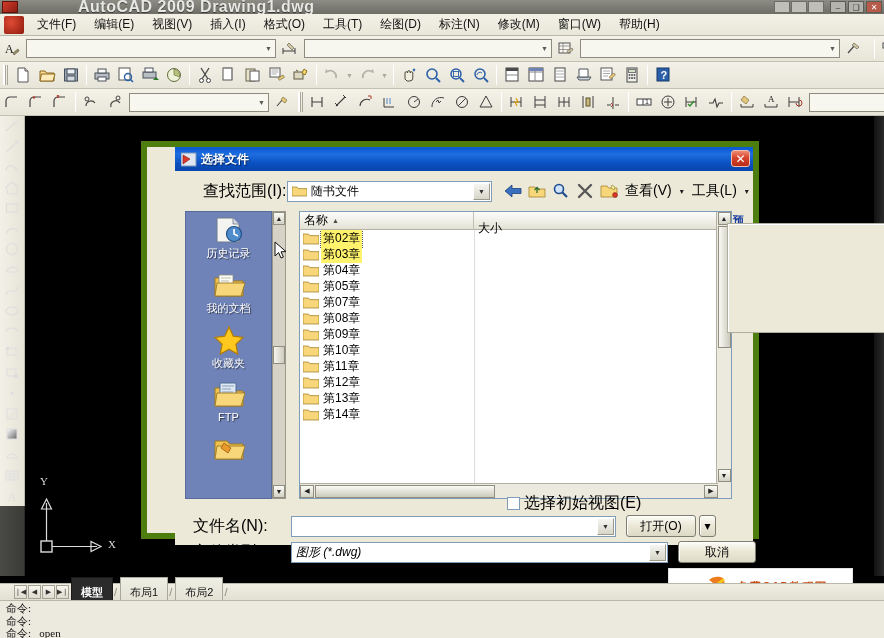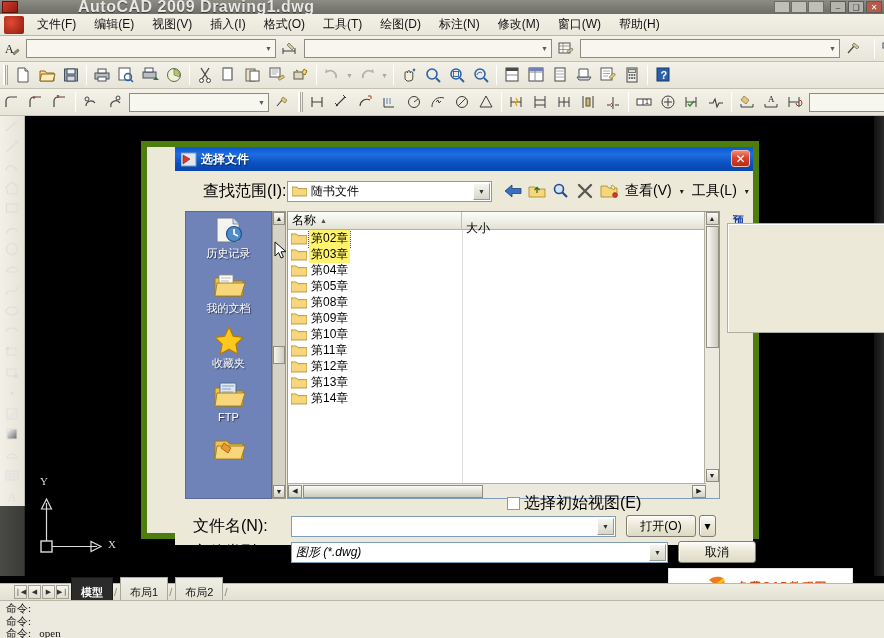--- a/index.html
+++ b/index.html
@@ -205,21 +205,21 @@
     display:flex;flex-direction:column;justify-content:space-between;align-items:center;
   }
   .sb-btn{width:12px;height:13px;background:linear-gradient(180deg,#fbfbf7,#d4d2c4);
     border:1px solid #8f8e81;display:flex;align-items:center;justify-content:center;
     font-size:7px;color:#222;}
   .sb-thumb{width:12px;height:18px;background:linear-gradient(90deg,#f5f4ee,#cfcdc0);
     border:1px solid #8f8e81;}
 
   
   .filelist{
-    position:absolute;left:112px;top:40px;width:433px;height:288px;
+    position:absolute;left:124px;top:40px;width:433px;height:288px;
     background:#fff;border:1px solid #7f9db9;overflow:hidden;
   }
   .fl-head{
     height:18px;background:linear-gradient(180deg,#fdfdfb,#e4e2d5);
     border-bottom:1px solid #b3b1a4;display:flex;align-items:center;
   }
   .fl-col{
     height:18px;display:flex;align-items:center;font-size:12px;color:#000;
     border-right:1px solid #c2c0b3;padding:0 4px;position:relative;
   }
@@ -1024,20 +1024,26 @@
           <div class="fl-row">
             <span class="fico"><svg width="16" height="13" viewBox="0 0 16 13">
                   <path d="M0 2 h5.5 l1.3 1.6 H16 V12 H0z" fill="#f7d77a" stroke="#9c7a20" stroke-width=".7"></path>
                 </svg></span>
             <span class="fn">第05章</span>
           </div>
           <div class="fl-row">
             <span class="fico"><svg width="16" height="13" viewBox="0 0 16 13">
                   <path d="M0 2 h5.5 l1.3 1.6 H16 V12 H0z" fill="#f7d77a" stroke="#9c7a20" stroke-width=".7"></path>
                 </svg></span>
+            <span class="fn">第07章</span>
+          </div>
+          <div class="fl-row">
+            <span class="fico"><svg width="16" height="13" viewBox="0 0 16 13">
+                  <path d="M0 2 h5.5 l1.3 1.6 H16 V12 H0z" fill="#f7d77a" stroke="#9c7a20" stroke-width=".7"></path>
+                </svg></span>
             <span class="fn">第08章</span>
           </div>
           <div class="fl-row">
             <span class="fico"><svg width="16" height="13" viewBox="0 0 16 13">
                   <path d="M0 2 h5.5 l1.3 1.6 H16 V12 H0z" fill="#f7d77a" stroke="#9c7a20" stroke-width=".7"></path>
                 </svg></span>
             <span class="fn">第09章</span>
           </div>
           <div class="fl-row">
             <span class="fico"><svg width="16" height="13" viewBox="0 0 16 13">

